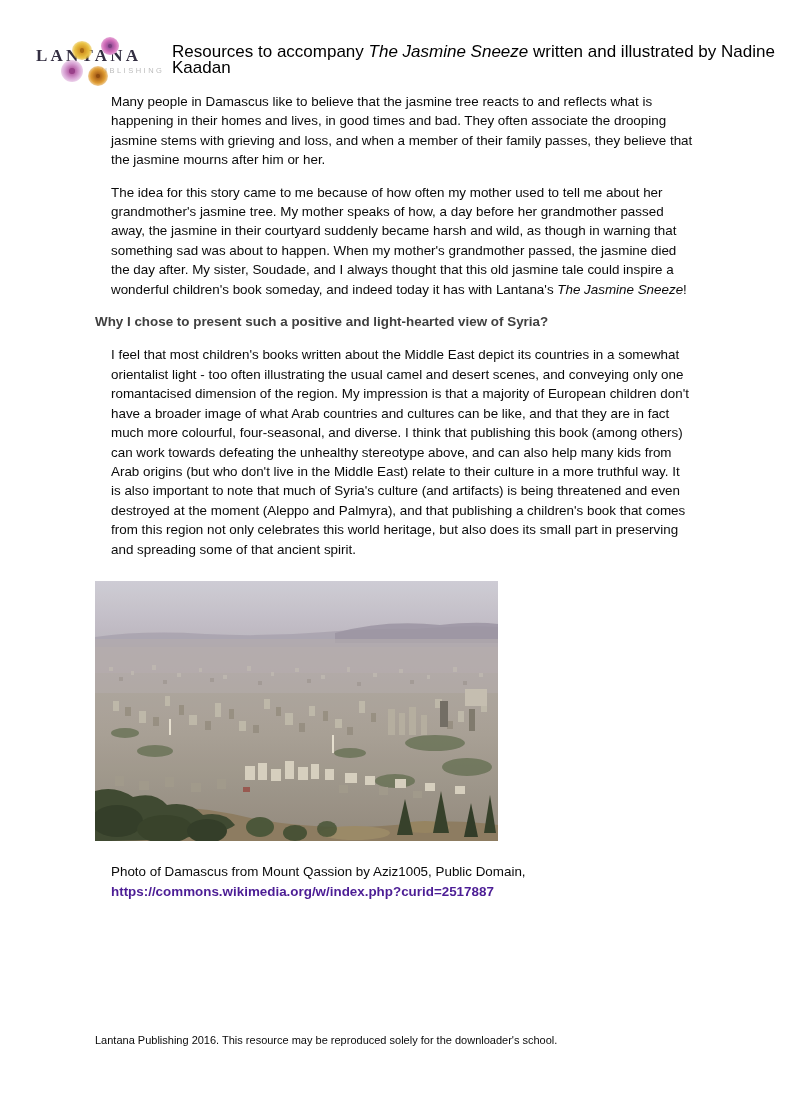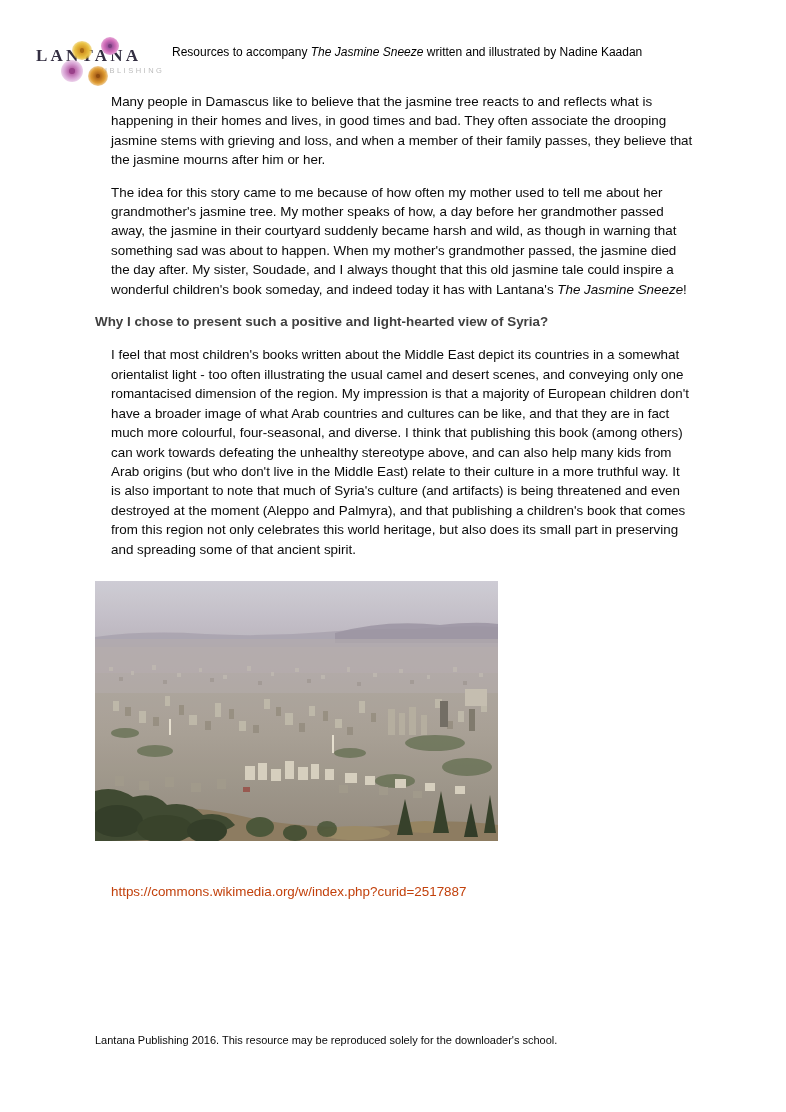--- a/index.html
+++ b/index.html
@@ -39,41 +39,41 @@
   .f-lilac  { left: 25px; top: 22px; width: 22px; height: 22px;
     background: radial-gradient(circle, #b0559e 12%, #d9a6d6 50%, rgba(217,166,214,0) 92%); }
   .f-lilac::after { background: #99418a; }
   .f-orange { left: 52px; top: 28px; width: 20px; height: 20px;
     background: radial-gradient(circle, #a85e17 12%, #df9c33 50%, rgba(223,156,51,0) 92%); }
   .f-orange::after { background: #8d4c10; }
 
   
   .tagline {
     position: absolute; left: 172px; top: 44px; margin: 0;
-    font-size: 12px; line-height: 16px; color: #000;
+    font-size: 17px; line-height: 16px; color: #000;
   }
   .tagline em { font-style: italic; }
 
   
   .content {
     position: absolute; left: 95px; top: 92px; width: 598px;
     font-size: 13.4px; line-height: 19.4px;
   }
   .content p { margin: 0 0 13px 16px; }
   .content h2 {
     font-size: 13.4px; line-height: 19.4px;
     margin: 12px 0 14px 0; font-weight: 700; color: #404040;
   }
   .content em { font-style: italic; }
 
   figure.photo { margin: 22px 0 0 0; padding: 0; width: 403px; height: 260px; }
   figure.photo svg { display: block; width: 403px; height: 260px; }
 
   .caption { margin-top: 21px !important; line-height: 20px; }
-  .caption .url { color: #c2410c; text-decoration: none; }
+  .caption .url { color: #4c1d95; text-decoration: none; font-weight: bold; }
 
   
   .page-footer {
     position: absolute; left: 95px; top: 1033px;
     font-size: 11px; line-height: 14px; color: #0a0a0a;
   }
 </style>
 </head>
 <body>
 
@@ -248,20 +248,20 @@
 
         <path d="M310,218 L318,254 L302,254 Z" fill="#2f3b22"></path>
         <path d="M346,210 L354,252 L338,252 Z" fill="#2f3b22"></path>
         <path d="M376,222 L383,256 L369,256 Z" fill="#2a361f"></path>
         <path d="M395,214 L401,252 L389,252 Z" fill="#2f3b22"></path>
 
         <rect x="0" y="0" width="403" height="260" fill="#b9aeb8" opacity="0.06"></rect>
       </svg>
     </figure>
 
-    <p class="caption"><br><span class="url">https://commons.wikimedia.org/w/index.php?curid=2517887</span></p>
+    <p class="caption"><span>Photo of Damascus from Mount Qassion by Aziz1005, Public Domain,</span><br><span class="url">https://commons.wikimedia.org/w/index.php?curid=2517887</span></p>
   </main>
 
   <footer class="page-footer">
     <span>Lantana Publishing 2016. This resource may be reproduced solely for the downloader's school.</span>
   </footer>
 
 </div>
 
 </body></html>

